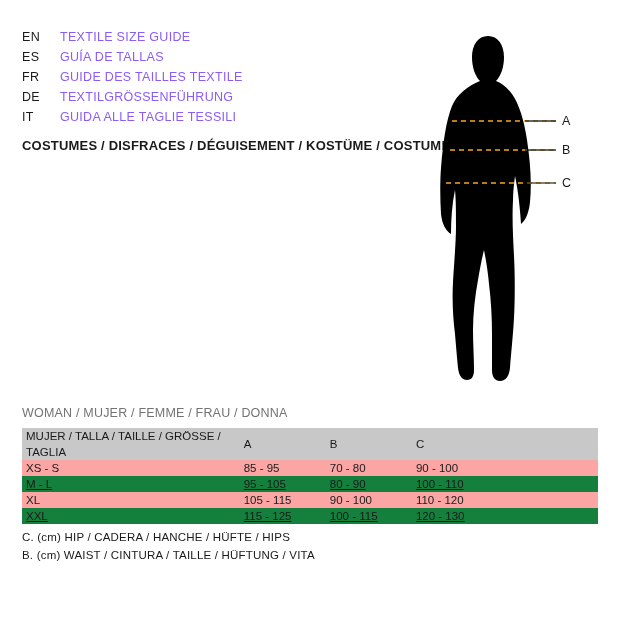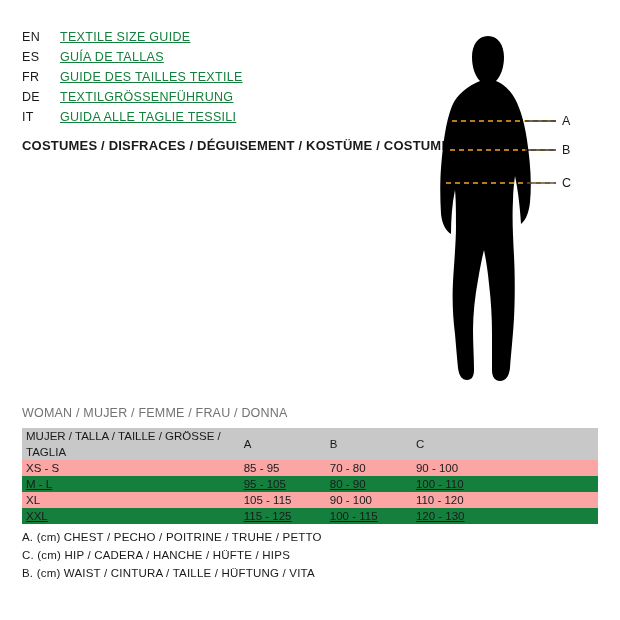--- a/index.html
+++ b/index.html
@@ -34,22 +34,21 @@
     height: 20px;
     font-size: 12.5px;
     letter-spacing: 0.3px;
   }
   .lang-code {
     width: 38px;
     flex: none;
     color: #1a1a1a;
   }
   .lang-text {
-    color: #15803d;
-    text-decoration: underline;
+    color: #8b5cf6;
   }
   .costumes-line {
     position: absolute;
     left: 22px;
     top: 138px;
     font-size: 13px;
     font-weight: bold;
     letter-spacing: 0.2px;
     color: #1a1a1a;
   }
@@ -252,18 +251,17 @@
       <td class="col-size">XXL</td>
       <td class="col-v">115 - 125</td>
       <td class="col-v">100 - 115</td>
       <td class="col-v">120 - 130</td>
       <td class="col-pad"></td>
     </tr>
   </tbody>
     </table>
 
   <div class="legend">
-    <div>A. (cm) CHEST / PECHO / POITRINE / TRUHE / PETTO</div>
     <div>C. (cm) HIP / CADERA / HANCHE / HÜFTE / HIPS</div>
     <div>B. (cm) WAIST / CINTURA / TAILLE / HÜFTUNG / VITA</div>
   </div>
 
 </div>
 
 </body></html>

